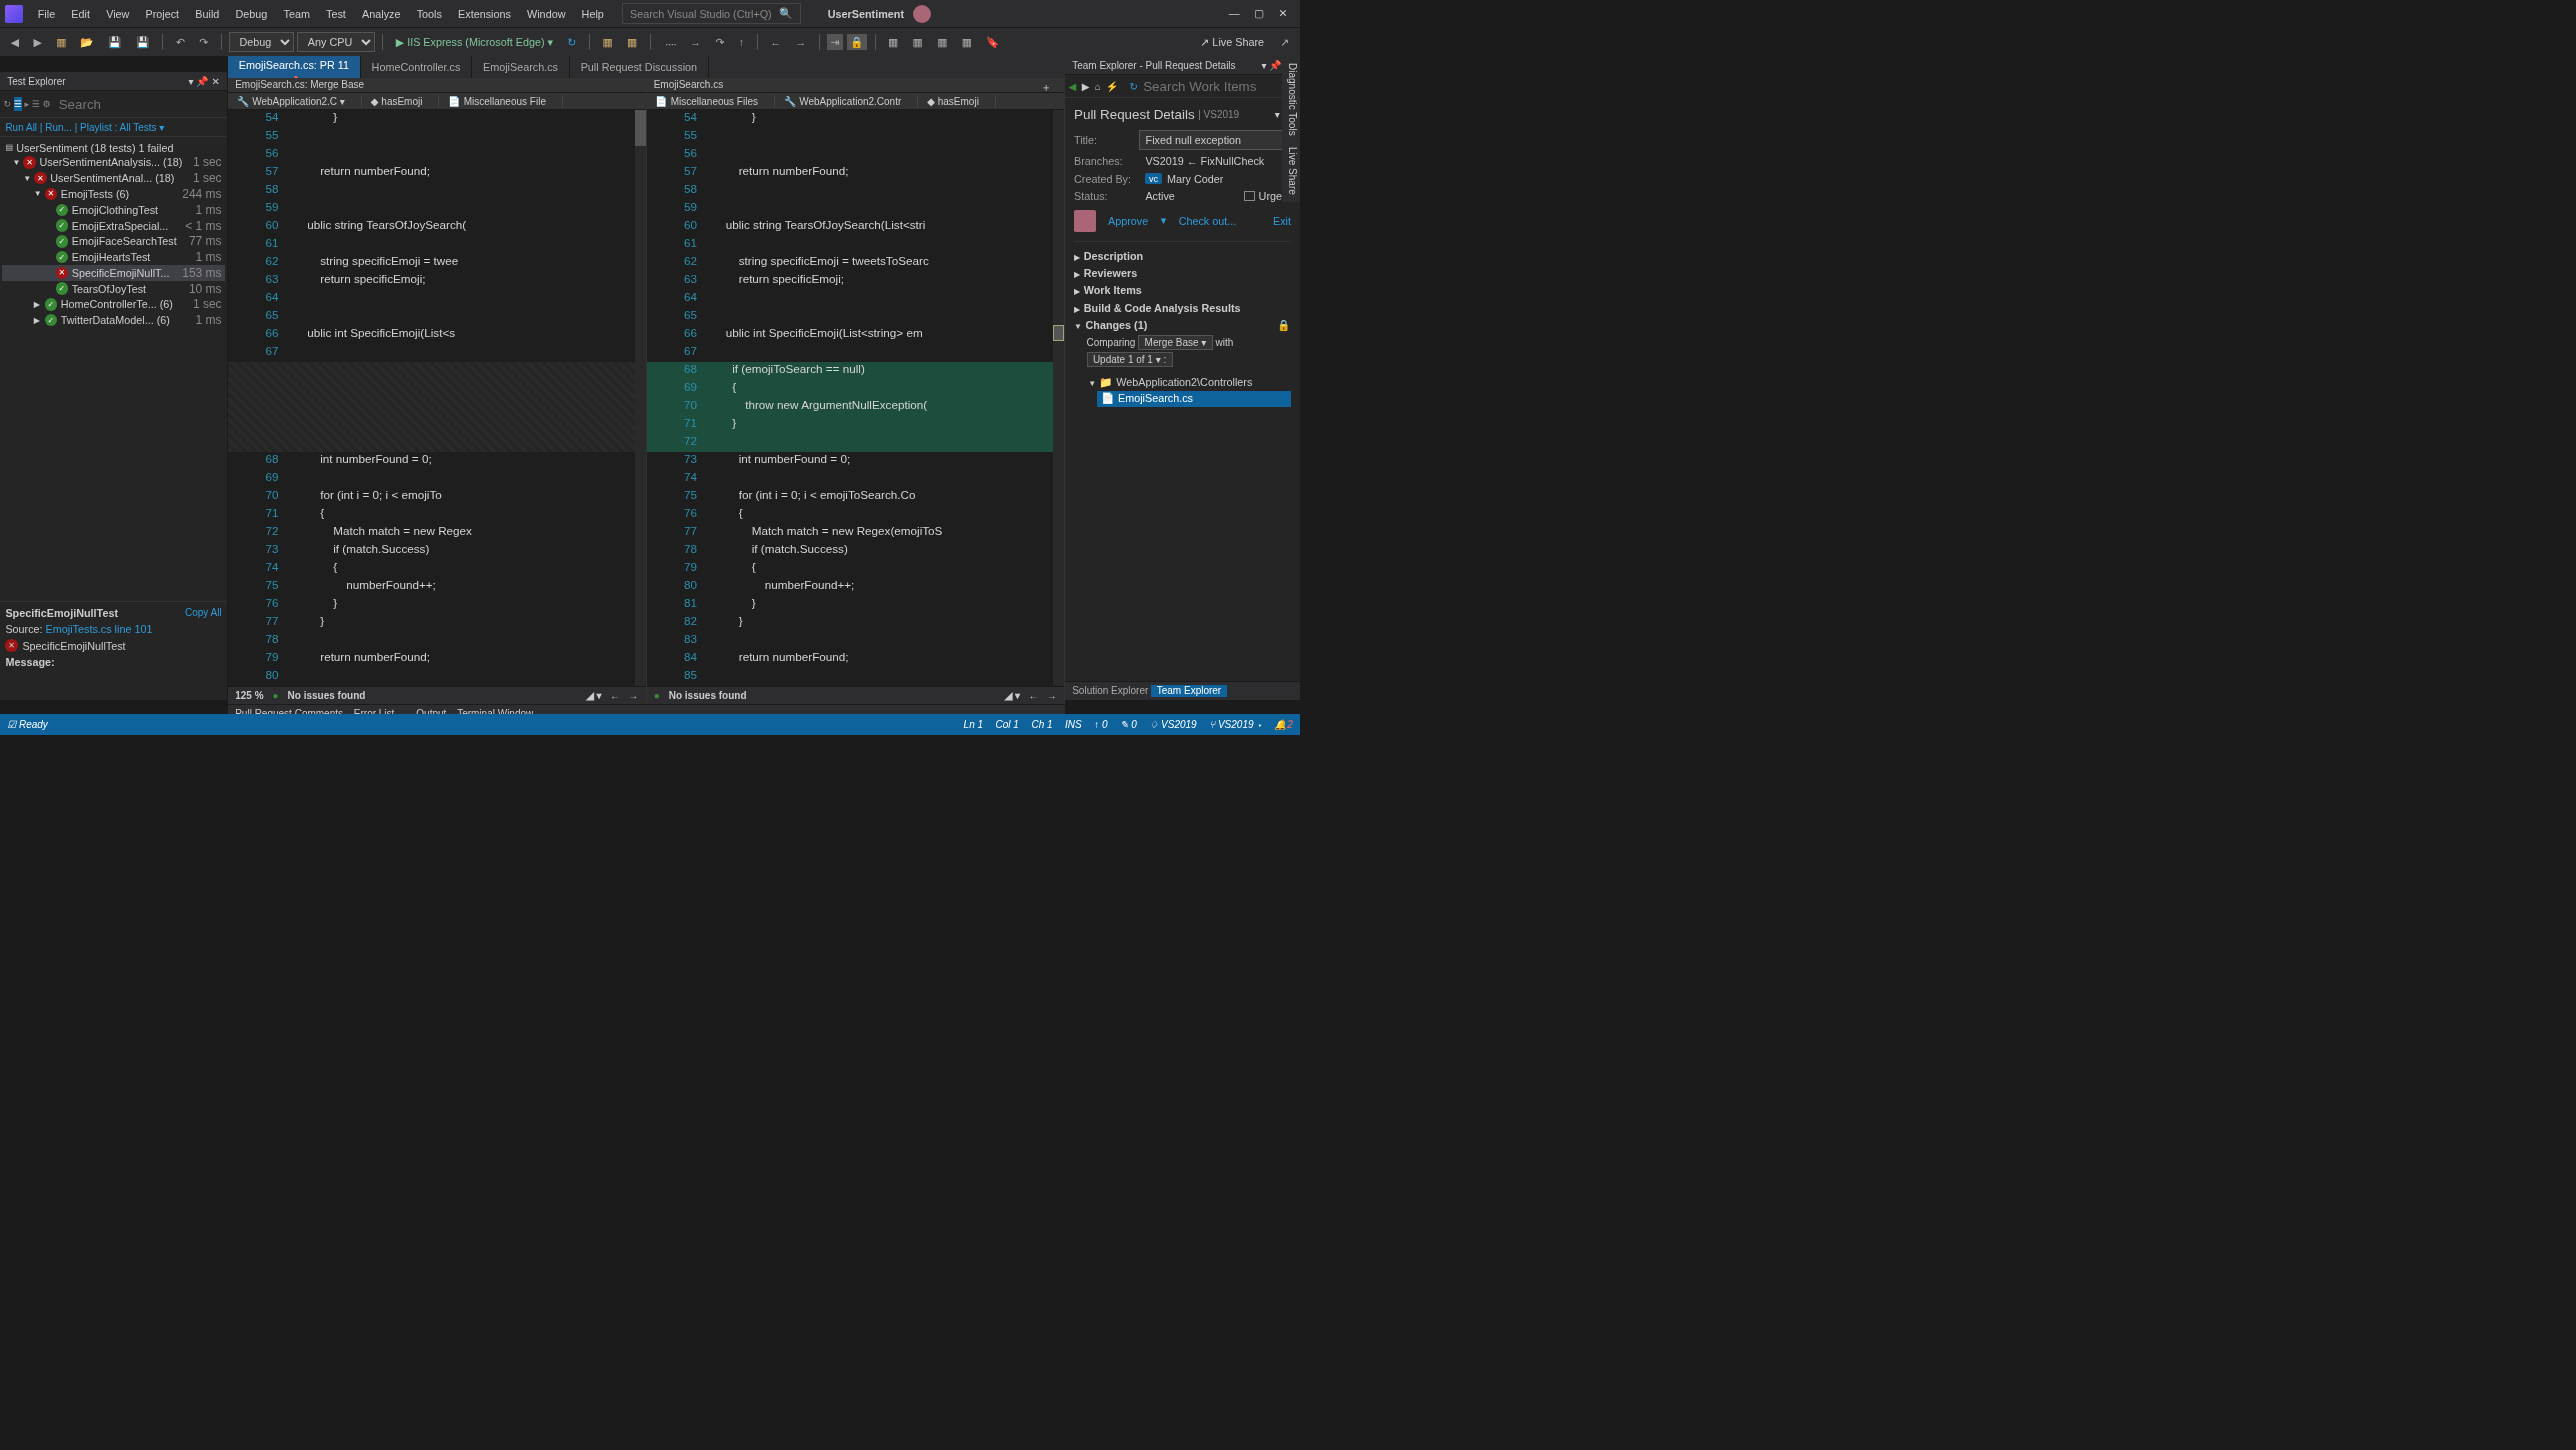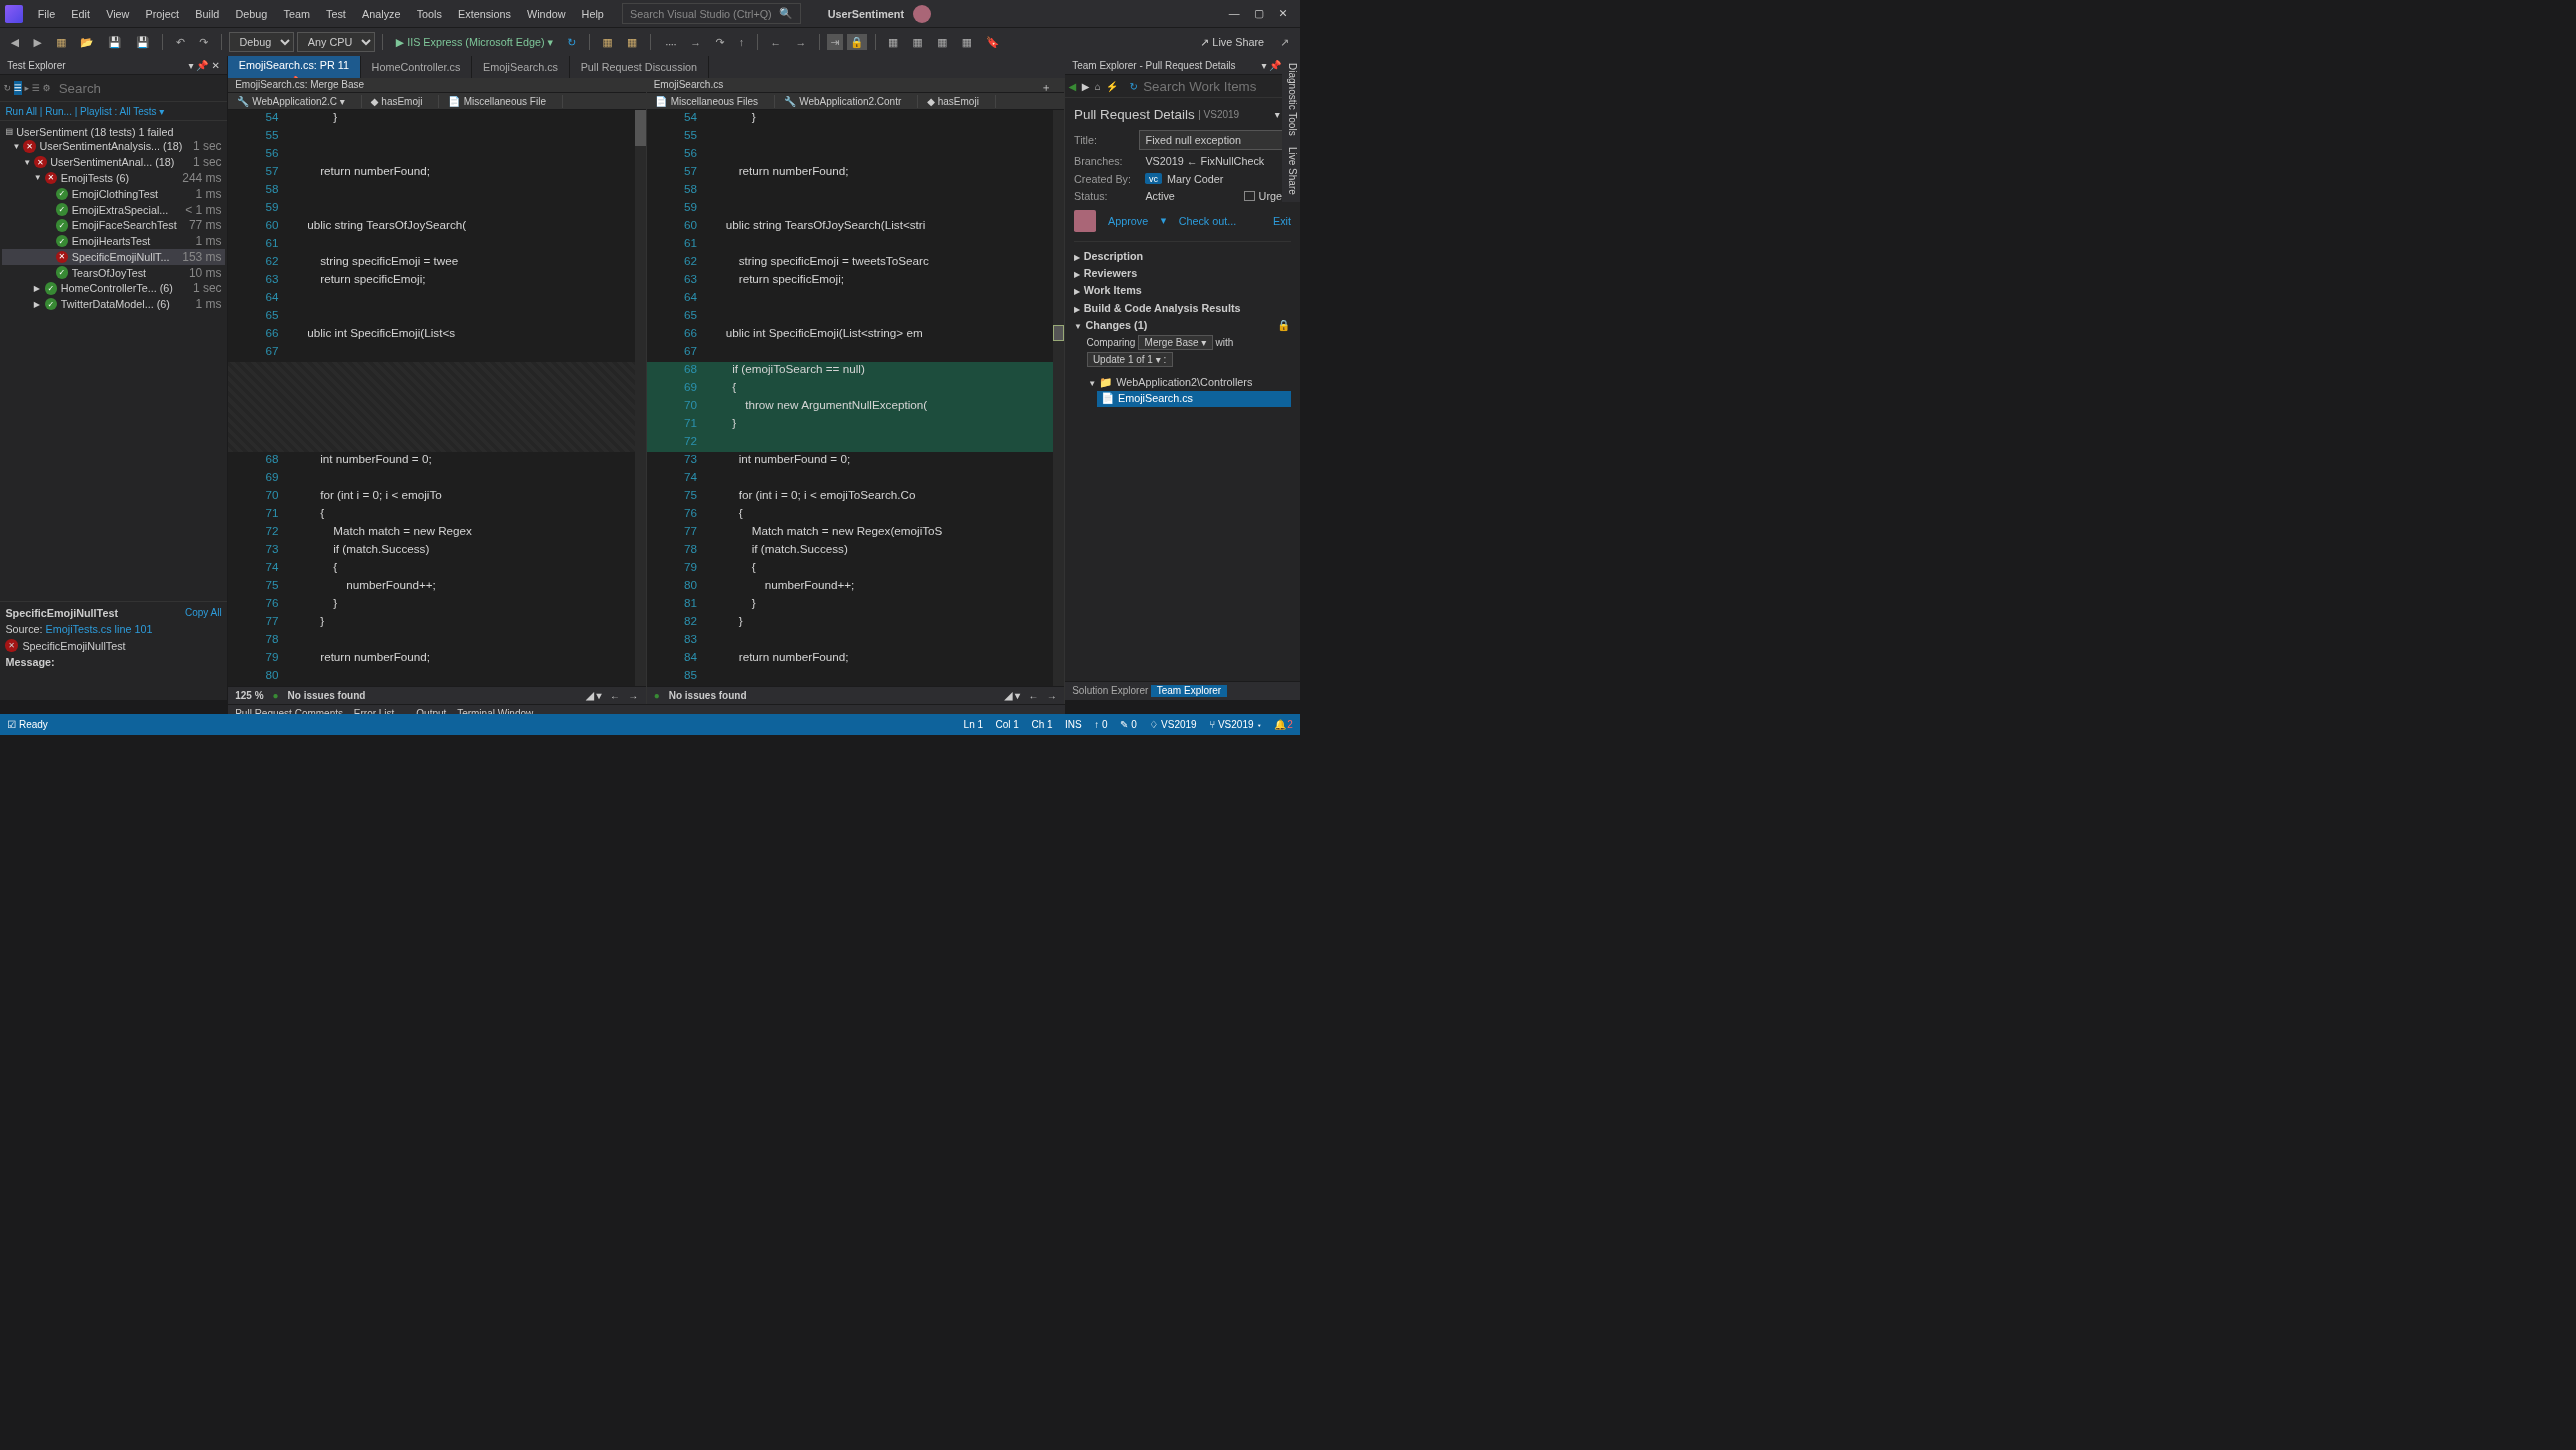--- a/index.html
+++ b/index.html
@@ -14,21 +14,21 @@
 .titlebar .avatar { width:18px; height:18px; border-radius:50%; background:#a67; margin:0 9px; }
 .toolbar { height:29px; background:#2d2d30; border-top:0.9px solid #1b1b1c; display:flex; align-items:center; padding:0 5.4px; gap:3.6px; }
 .toolbar .btn { padding:2.7px 5.4px; color:#aaa; }
 .toolbar .sep { width:0.9px; height:16px; background:#555; margin:0 3.6px; }
 .toolbar select { background:#333; color:#ccc; border:0.9px solid #555; padding:1.8px 5.4px; font-size:10.8px; }
 .toolbar .start { color:#7ec699; }
 .liveshare { margin-left:auto; color:#ccc; padding:0 7.2px; }
 .main { display:flex; height:644px; }
 .panel { background:#252526; display:flex; flex-direction:column; }
 .panel-title { background:#2d2d30; padding:3.6px 7.2px; display:flex; justify-content:space-between; align-items:center; font-size:10px; border-bottom:0.9px solid #1b1b1c; }
-.left { width:228px; border-right:0.9px solid #1b1b1c; }
+.left { width:228px; border-right:0.9px solid #1b1b1c;margin-top:16px; }
 .te-toolbar { padding:3.6px; display:flex; align-items:center; gap:2.7px; border-bottom:0.9px solid #333; }
 .te-toolbar .ico { width:14.3px; height:14.3px; color:#888; font-size:9px; display:flex; align-items:center; justify-content:center; }
 .te-toolbar .sel { background:#0e639c; color:#fff; }
 .te-search { flex:1; background:transparent; border:none; color:#888; padding:1.8px; margin-left:3.6px; }
 .te-links { padding:3.6px 5.4px; font-size:10px; color:#2d9cdb; border-bottom:0.9px solid #333; }
 .te-links span { cursor:pointer; }
 .tree { padding:3.6px 1.8px; font-size:10.8px; overflow:auto; flex:1; }
 .tree-row { display:flex; align-items:center; padding:0.9px 3.6px; white-space:nowrap; }
 .tree-row.selected { background:#3f3f46; }
 .tree-row .exp { width:10.8px; color:#ccc; font-size:8px; }
@@ -78,21 +78,21 @@
 .compare-box { padding:3.6px 0 3.6px 12.5px; font-size:10px; }
 .compare-box .dd2 { background:#333; padding:0.9px 5.4px; border:0.9px solid #555; }
 .files { padding:3.6px 0 3.6px 14.3px; }
 .files .fldr { color:#c9a86a; margin-right:3.6px; }
 .files .file { color:#6ea6d8; margin-right:3.6px; }
 .files .row { padding:1.8px 0; }
 .files .row.sel { background:#0e639c; color:#fff; padding:1.8px 3.6px; margin-left:9px; }
 .bottom-tabs { background:#2d2d30; padding:2.7px 7.2px; font-size:10px; color:#aaa; border-top:0.9px solid #1b1b1c; display:flex; gap:3px; }
 .bottom-tabs .act { background:#0e639c; color:#fff; padding:0.9px 5.4px; }
 .output-tabs { background:#2d2d30; padding:2.7px 7.2px; font-size:10px; display:flex; gap:10.8px; border-top:0.9px solid #1b1b1c; }
-.statusbar { height:21.5px; background:#0e639c; color:#fff; display:flex; align-items:center; padding:0 7.2px; font-size:10px; position:absolute; bottom:0; left:0; right:0; }
+.statusbar { height:21.5px; background:#0e639c; color:#fff; display:flex; align-items:center; padding:0 7.2px; font-size:10px; position:absolute; bottom:0; left:0; right:0;font-style:italic; }
 .statusbar .r { margin-left:auto; display:flex; gap:12.5px; }
 .chk { width:10.8px; height:10.8px; border:0.9px solid #888; }
 .vert-tabs { position:absolute; right:0; top:56px; width:18px; background:#2d2d30; writing-mode:vertical-rl; font-size:10px; padding:7.2px 1.8px; display:flex; gap:10.8px; z-index:5; }
 .scrolly { position:absolute; right:0; top:0; width:10.8px; background:#2a2a2a; height:100%; }
 .scrolly .thumb { position:absolute; width:10.8px; background:#555; }
 .add-tab { position:absolute; right:12.5px; top:3.6px; color:#ccc; font-size:10.8px; }
 </style>
 </head>
 <body>
 

